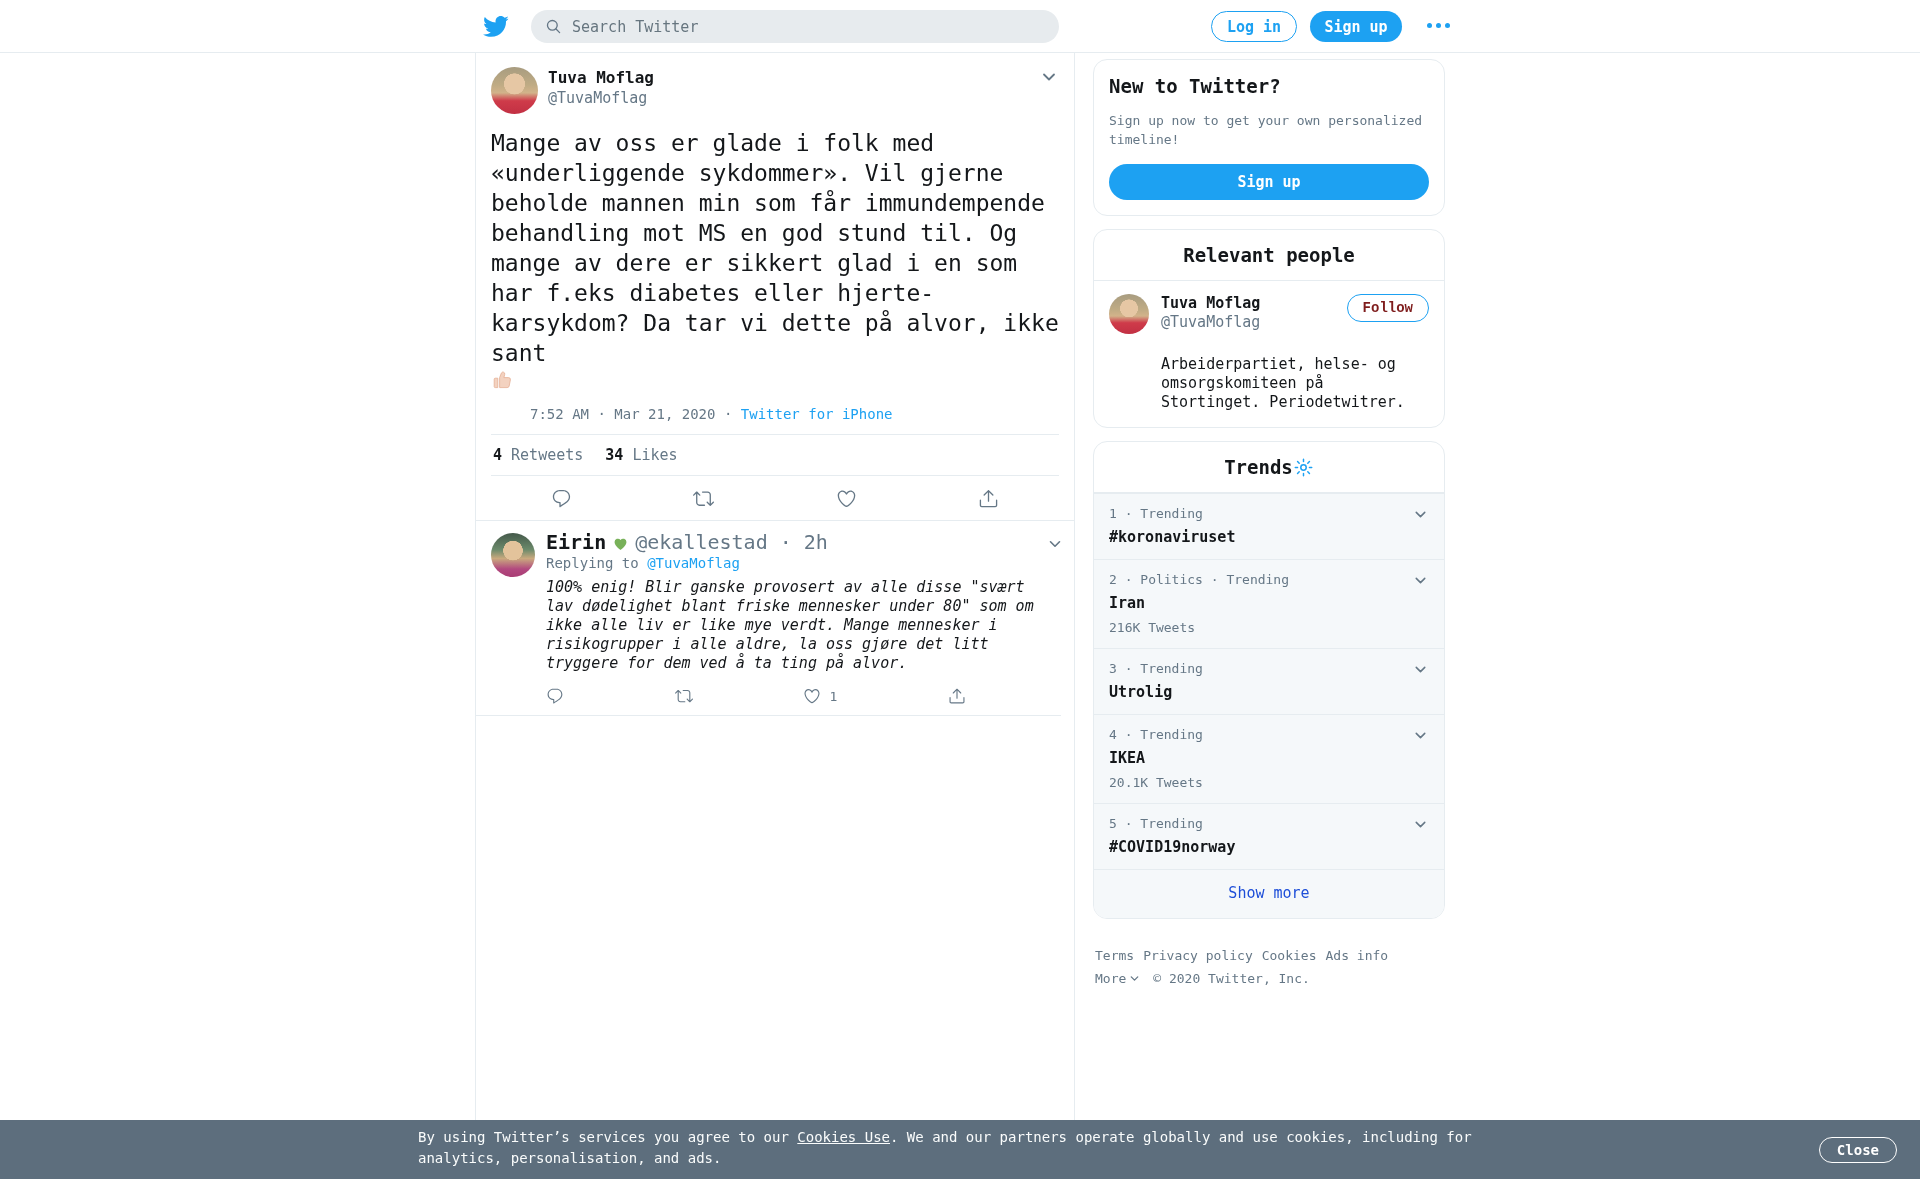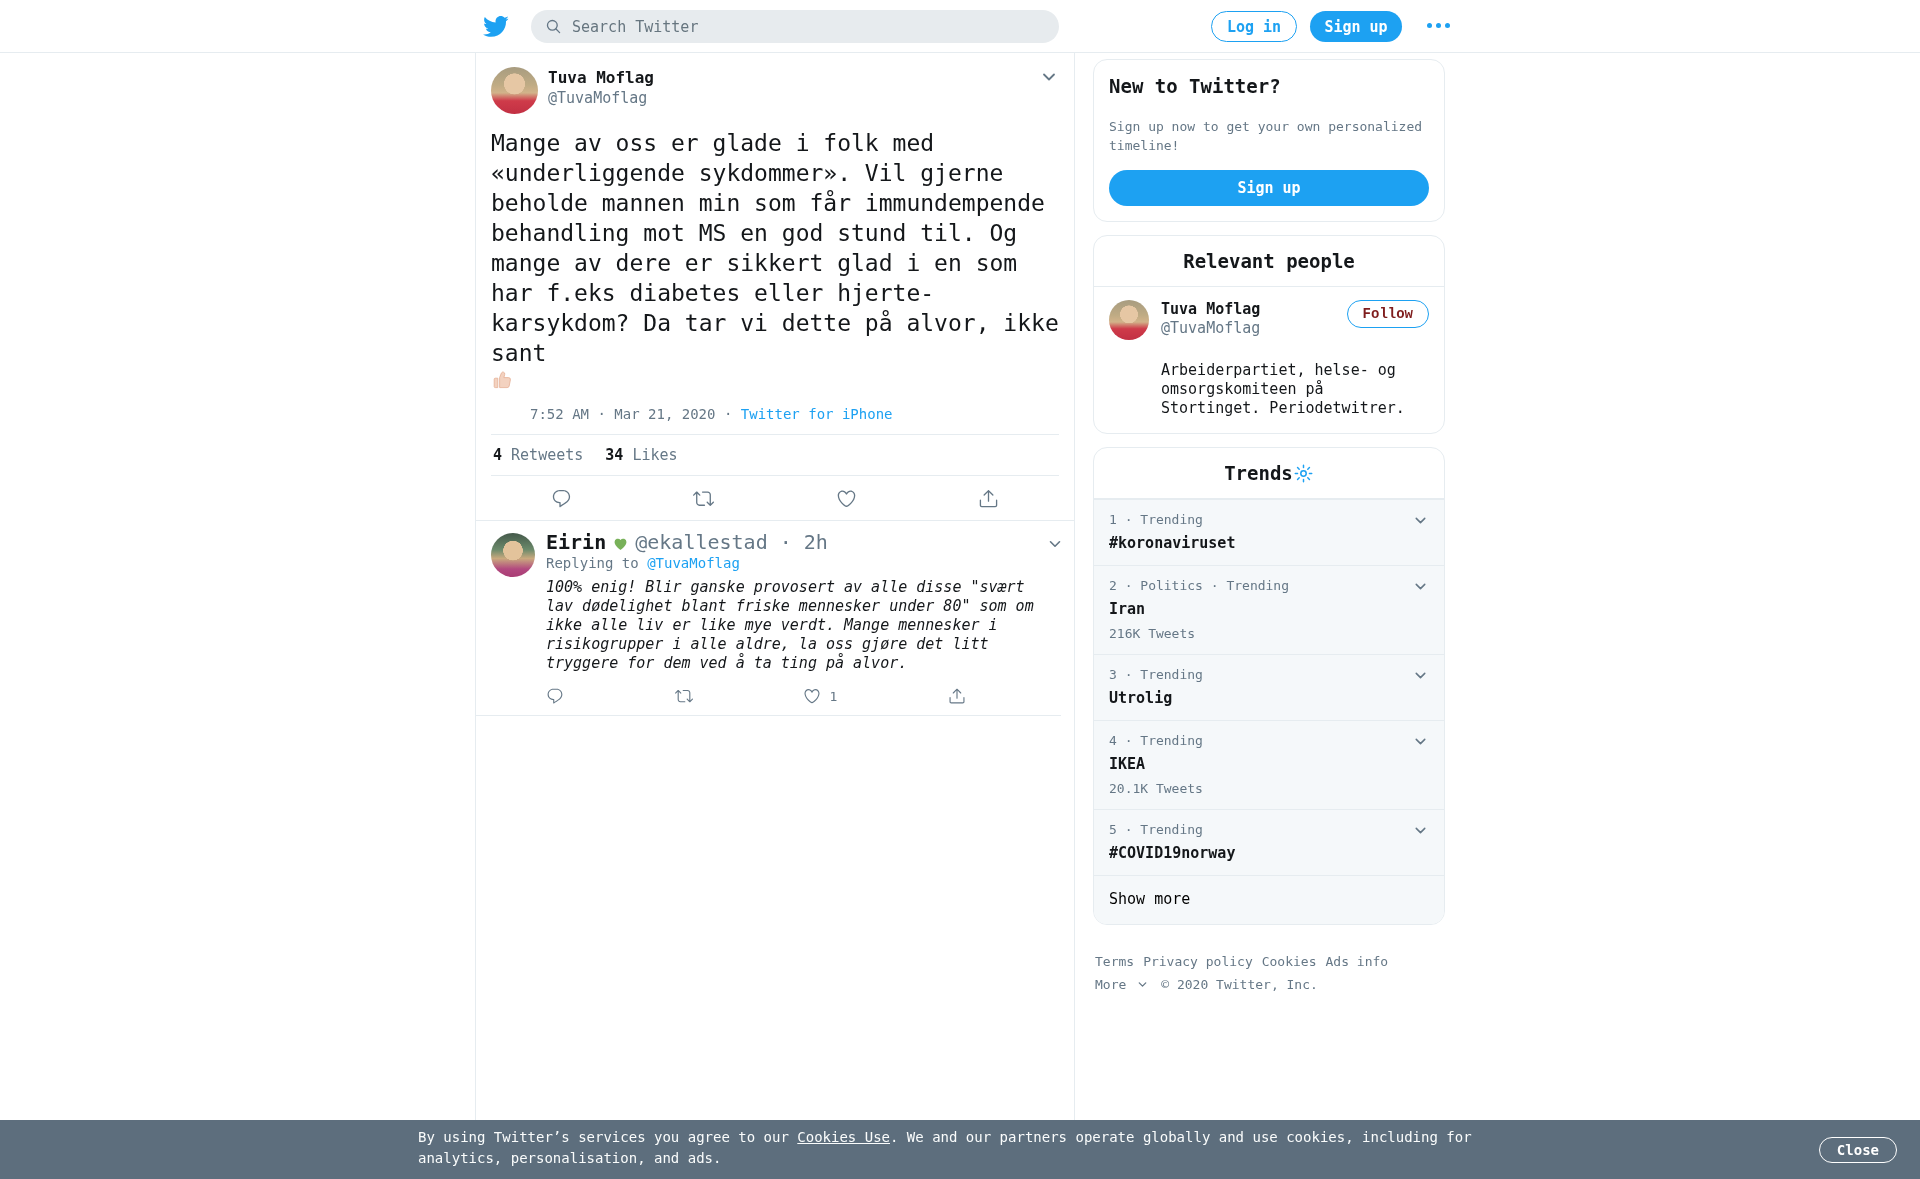--- a/index.html
+++ b/index.html
@@ -55,41 +55,41 @@
   .reply-body { margin-top:7px; width:500px; font-size:15px; line-height:19px; color:#14171A;font-style:italic; }
   .reply-actions { display:flex; align-items:center; justify-content:space-between; padding:0 80px 0 0; height:38px; margin-top:4px; color:#657786; }
   .reply-actions .act { cursor:pointer; display:flex; align-items:center; gap:8px; }
   .like-count { font-size:13px; color:#657786; }
 
   
   .sidebar { position:absolute; left:1093px; top:59px; width:352px; }
   .card { background:#fff; border:1px solid #E6ECF0; border-radius:14px; margin-bottom:13px; overflow:hidden; }
   .card h2 { font-size:19px; font-weight:bold; color:#14171A; }
   .card-pad { padding:15px; }
-  .card-sub { margin-top:20px; font-size:13px; line-height:19px; color:#657786; }
+  .card-sub { margin-top:14px; font-size:13px; line-height:19px; color:#657786; }
   .btn-signup-wide { margin-top:15px; width:100%; height:36px; background:#1DA1F2; color:#fff; font-weight:bold; font-size:15px; border:none; border-radius:18px; cursor:pointer; }
   .card-head { padding:14px 15px; border-bottom:1px solid #E6ECF0; display:flex; align-items:center; justify-content:center; }
   .person { display:flex; padding:13px 15px 15px; }
   .person-main { flex:1; margin-left:12px; }
   .person-row { display:flex; align-items:flex-start; }
   .person .name { font-size:15px; font-weight:bold; color:#14171A; line-height:19px; cursor:pointer; }
   .person .handle { font-size:15px; color:#657786; line-height:19px; }
   .btn-follow { margin-left:auto; padding:5px 15px; border:1px solid #1DA1F2; color:#7f1d1d; background:#fff; font-weight:bold; font-size:14px; border-radius:16px; cursor:pointer;font-family:Liberation Mono, monospace; }
   .bio { margin-top:23px; width:255px; font-size:15px; line-height:19px; color:#14171A; }
   .gear { color:#1DA1F2; cursor:pointer; display:flex; }
   .trend { position:relative; border-top:1px solid #E6ECF0; background:#F5F8FA; padding:11px 15px 12px; cursor:pointer; }
   .trend-meta { font-size:13px; color:#657786; line-height:17px; }
   .trend-title { font-size:15px; font-weight:bold; color:#14171A; line-height:19px; margin-top:6px; }
   .trend-tweets { font-size:13px; color:#657786; line-height:17px; margin-top:6px; }
   .trend-tweets:empty { display:none; }
   .trend-caret { position:absolute; top:12px; right:15px; color:#657786; cursor:pointer; }
-  .show-more { border-top:1px solid #E6ECF0; background:#F5F8FA; padding:14px 15px 16px; font-size:15px; color:#000000; cursor:pointer; }
+  .show-more { border-top:1px solid #E6ECF0; background:#F5F8FA; padding:14px 15px 16px; font-size:15px; color:#1d4ed8; cursor:pointer;text-align:center; }
   .side-footer { padding:12px 2px; font-size:13px; line-height:23px; color:#657786; }
   .side-footer a { color:#657786; text-decoration:none; margin-right:9px; cursor:pointer; }
-  .side-footer .more-wrap { display:inline-flex; align-items:center; gap:10px; margin-right:12px; cursor:pointer; }
+  .side-footer .more-wrap { display:inline-flex; align-items:center; gap:2px; margin-right:12px; cursor:pointer; }
 
   
   .banner { position:absolute; left:0; right:0; bottom:0; height:59px; background:#5D6E7D; color:#FAFCFC; z-index:6; }
   .banner-text { position:absolute; left:418px; top:7px; width:1080px; font-size:14px; line-height:21px; }
   .banner-text a { color:#FAFCFC; text-decoration:underline; cursor:pointer; }
   .btn-close { position:absolute; right:23px; top:50%; transform:translateY(-50%); background:transparent; border:1px solid #fff; color:#fff; font-weight:bold; font-size:14px; padding:4px 17px; border-radius:15px; cursor:pointer; }
 
   svg { display:block; }
 </style>
 </head>

